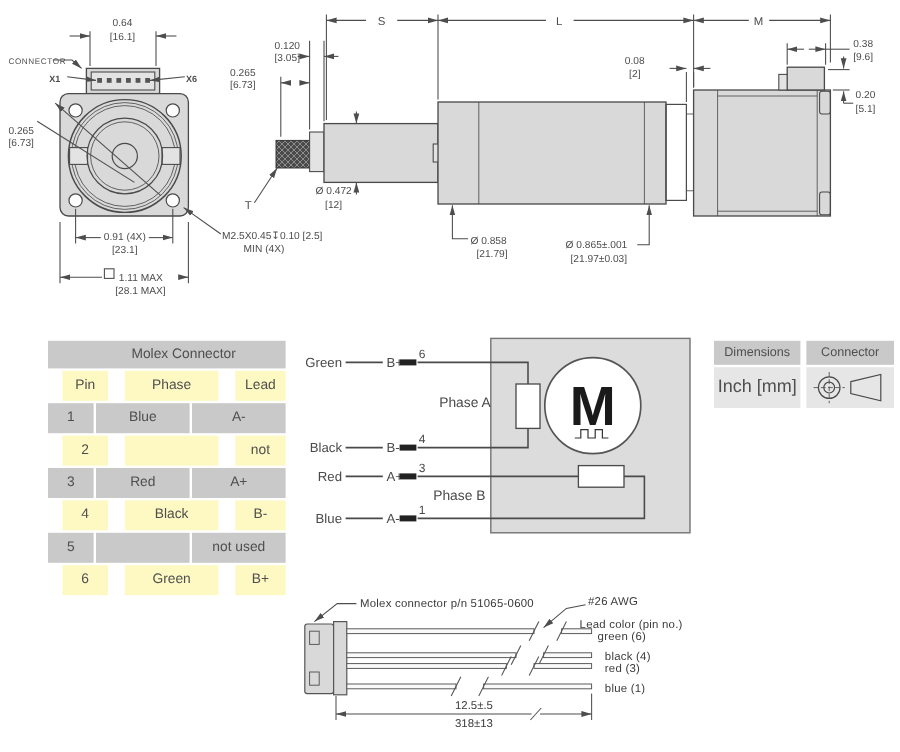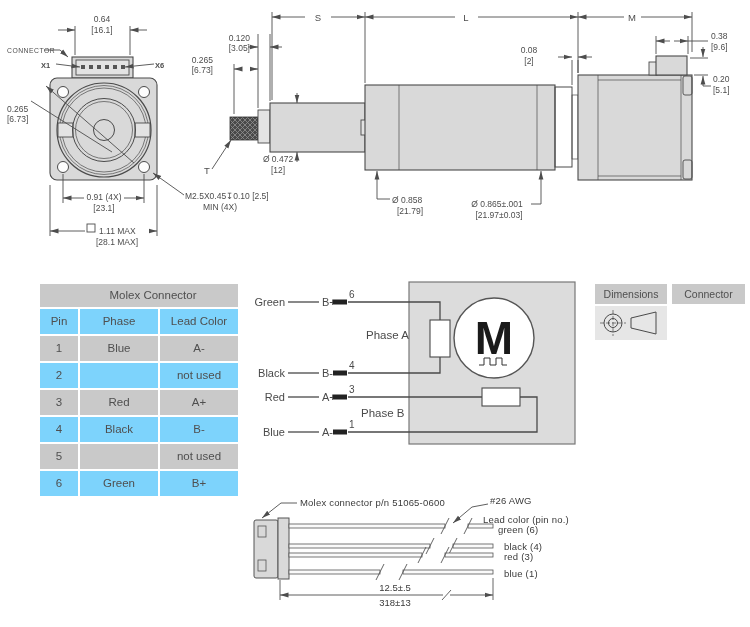--- a/index.html
+++ b/index.html
@@ -18,21 +18,21 @@
   .thin{stroke:#4a4a4a;stroke-width:.7;fill:none;}
   
   .molex{position:absolute;left:40px;top:284px;width:198px;font-size:11.5px;color:#4f4f4f;}
   .m-title{background:#c9c9c9;height:23px;line-height:23px;text-align:center;margin-bottom:2px;padding-left:28px;}
   .m-row{display:flex;gap:2px;margin-bottom:2px;}
   .m-row>div{height:25px;line-height:25px;text-align:center;}
   .m-row>div:nth-child(1){width:38px;}
   .m-row>div:nth-child(2){width:78px;}
   .m-row>div:nth-child(3){flex:1;}
   .m-row.dark>div{background:#c9c9c9;}
-  .m-row.light>div{background:#7dd3fc;}
+  .m-row.light>div{background:#fef9c3;margin-left:12px;}
   
   .wbox{fill:#dcdcdc;stroke:#777;stroke-width:1.2;}
   .wire{stroke:#4a4a4a;stroke-width:1.3;fill:none;}
   .wind{fill:#fff;stroke:#4a4a4a;stroke-width:1.1;}
   .mcir{fill:#fff;stroke:#555;stroke-width:1.4;}
   .mletter{font-size:46px;font-weight:bold;fill:#1a1a1a;text-anchor:middle;}
   .pulse{stroke:#333;stroke-width:1;fill:none;}
   .wl{font-size:11px;fill:#4a4a4a;}
   .wp{font-size:10px;fill:#4a4a4a;}
   .wph{font-size:11.5px;fill:#4a4a4a;}
@@ -303,20 +303,21 @@
   <text x="111" y="59" class="wph">Phase A</text>
   <text x="106" y="137" class="wph">Phase B</text>
 </svg>
 
 <div class="infobox">
   <div class="ib-row ib-h">
     <div>Dimensions</div>
     <div>Connector</div>
   </div>
   <div class="ib-row ib-b">
+    <div class="inch">Inch [mm]</div>
     <div class="projcell">
       <svg width="66" height="30">
         <circle cx="15" cy="15" r="9" fill="none" stroke="#4a4a4a" stroke-width="1"></circle>
         <circle cx="15" cy="15" r="4.5" fill="none" stroke="#4a4a4a" stroke-width="1"></circle>
         <line x1="2" y1="15" x2="28" y2="15" stroke="#4a4a4a" stroke-width=".7" stroke-dasharray="4 2"></line>
         <line x1="15" y1="2" x2="15" y2="28" stroke="#4a4a4a" stroke-width=".7" stroke-dasharray="4 2"></line>
         <polygon points="33,10 58,4 58,26 33,20" fill="none" stroke="#4a4a4a" stroke-width="1"></polygon>
       </svg>
     </div>
   </div>

